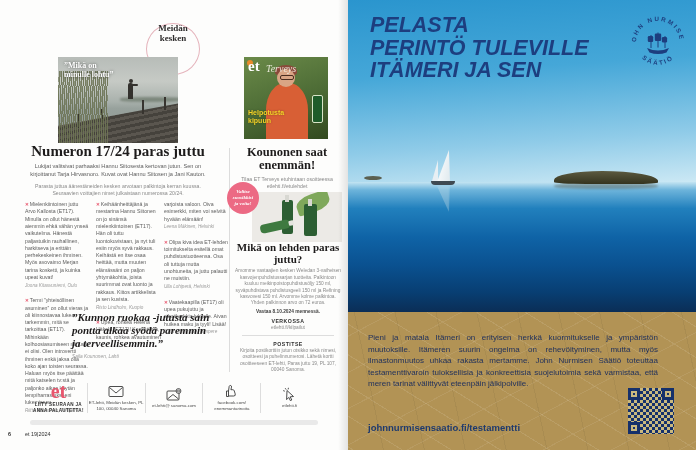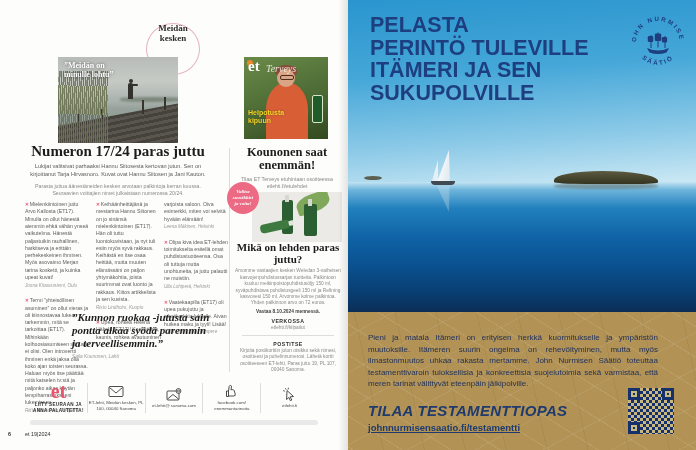--- a/index.html
+++ b/index.html
@@ -81,41 +81,41 @@
   .f-icon svg{display:block;}
   .graybar{position:absolute;left:30px;top:420px;width:288px;height:5px;background:#e9e9e9;border-radius:3px;}
   .pageline{position:absolute;left:8px;top:431px;font-size:5.4px;color:#2e2e2e;display:flex;gap:14px;}
   .pagenum{font-weight:bold;}
   
   .page-right{position:absolute;left:348px;top:0;width:348px;height:450px;overflow:hidden;}
   .ad-sky{position:absolute;left:0;top:0;width:348px;height:185px;
           background:linear-gradient(176deg,#2a95ce 0%,#45a7d8 38%,#8fcbe8 74%,#cfeaf5 100%);}
   .ad-sea{position:absolute;left:0;top:182px;width:348px;height:132px;
           background:linear-gradient(#c3e4f2 0%,#6db4db 6%,#2180bd 20%,#0f63a6 42%,#0a5190 63%,#083e72 84%,#0b2c53 100%);}
-  .ad-headline{position:absolute;left:22px;top:14px;font-weight:bold;font-size:21.5px;line-height:1.05;color:#1d3e7f;}
+  .ad-headline{position:absolute;left:22px;top:14px;font-weight:bold;font-style:italic;font-size:21.5px;line-height:1.05;color:#1d3e7f;}
   .ad-logo{position:absolute;left:279px;top:12px;width:62px;height:62px;}
   .island{position:absolute;left:206px;top:171px;width:104px;height:13px;background:linear-gradient(#5c5a40,#35341f);
           border-radius:60% 70% 30% 40% / 90% 100% 15% 20%;}
   .island-refl{position:absolute;left:206px;top:183px;width:104px;height:6px;background:#3c3b28;opacity:.35;border-radius:40%;filter:blur(1px);}
   .rock{position:absolute;left:16px;top:176px;width:18px;height:4px;background:#4c4a35;border-radius:50%;opacity:.85;}
   .sail{position:absolute;left:89px;top:150px;width:13px;height:32px;background:linear-gradient(100deg,#ffffff,#dfe9ee);
         clip-path:polygon(92% 0,100% 100%,0 100%);}
   .jib{position:absolute;left:84px;top:160px;width:6px;height:21px;background:#e8eff3;clip-path:polygon(100% 0,100% 100%,0 100%);}
   .hull{position:absolute;left:83px;top:181px;width:24px;height:4px;background:#3f4a52;border-radius:0 0 5px 5px;}
   .sail-refl{position:absolute;left:89px;top:186px;width:13px;height:26px;background:#d9e6ec;opacity:.30;filter:blur(1px);
              clip-path:polygon(92% 100%,100% 0,0 0);}
   .sea-caption{position:absolute;left:22px;top:262px;font-weight:bold;font-size:17px;line-height:1.28;color:#d9cc8e;}
   .ad-gold{position:absolute;left:0;top:312px;width:348px;height:166px;background:#b29355;}
   .ad-gold::before{content:"";position:absolute;inset:0;
       background:repeating-linear-gradient(32deg,rgba(255,255,255,.10) 0 1px,transparent 1px 26px),
                  repeating-linear-gradient(-28deg,rgba(255,255,255,.08) 0 1px,transparent 1px 32px),
                  repeating-linear-gradient(78deg,rgba(0,0,0,.05) 0 1px,transparent 1px 40px);}
   .gold-body{position:absolute;left:20px;top:20px;width:290px;font-size:8px;line-height:1.45;color:#1e2f5c;text-align:justify;}
   .gold-cta{position:absolute;left:20px;top:90px;font-weight:bold;font-style:italic;font-size:15px;color:#1e3a6e;letter-spacing:.3px;}
-  .gold-url{position:absolute;left:20px;top:110px;font-weight:bold;font-size:9.5px;color:#1e3a6e;text-decoration:underline;}
+  .gold-url{position:absolute;left:20px;top:110px;font-weight:bold;font-size:9.5px;color:#1e3a6e;}
   .qr{position:absolute;right:22px;top:76px;width:46px;height:46px;background:#c9b87f;
       background-image:conic-gradient(#15306b 25%,transparent 0 50%,#15306b 0 75%,transparent 0);
       background-size:6px 6px;}
   .finder{position:absolute;width:12px;height:12px;border:3px solid #15306b;background:#c9b87f;box-sizing:border-box;}
   .finder::after{content:"";position:absolute;left:2px;top:2px;width:2px;height:2px;background:#15306b;}
 </style>
 </head>
 <body>
 
 <div class="spread">
@@ -131,21 +131,21 @@
       <div class="ph-sky"></div>
       <div class="ph-shore"></div>
       <div class="ph-jetty"></div>
       <div class="ph-post" style="left:16%;top:66%;height:14px;"></div>
       <div class="ph-post" style="left:36%;top:60%;height:14px;"></div>
       <div class="ph-post" style="left:70%;top:50%;height:14px;"></div>
       <div class="ph-post" style="left:88%;top:46%;height:13px;"></div>
       <div class="ph-man"></div>
       <div class="ph-reeds"></div>
       <div class="ph-caption">
-        <div>”Meidän on</div>
+        <div>”Mikä on</div>
         <div>minulle lohtu”</div>
       </div>
     </div>
 
     <div class="headline">Numeron 17/24 paras juttu</div>
     <div class="intro1">Lukijat valitsivat parhaaksi Hannu Siitosesta kertovan jutun. Sen on kirjoittanut Tarja Hirvasnoro. Kuvat ovat Hannu Siitosen ja Jani Kauton.</div>
     <div class="intro2">Parasta juttua äänestäneiden kesken arvotaan palkintoja kerran kuussa. Seuraavien voittajien nimet julkaistaan numerossa 20/24.</div>
 
     <div class="col col1">
       <div class="letter">
@@ -297,21 +297,20 @@
     <div class="island"></div>
     <div class="sail-refl"></div>
     <div class="jib"></div>
     <div class="sail"></div>
     <div class="hull"></div>
 
     <div class="ad-headline">
       <div>PELASTA</div>
       <div>PERINTÖ TULEVILLE</div>
       <div>ITÄMERI JA SEN</div>
-      <div>SUKUPOLVILLE</div>
     </div>
 
     <div class="ad-logo">
       <svg width="62" height="62" viewBox="-31 -31 62 62">
         <defs>
           <path id="arcTop" d="M -22 0 A 22 22 0 0 1 22 0"></path>
           <path id="arcBottom" d="M -15.5 15.5 A 22 22 0 0 0 15.5 15.5"></path>
         </defs>
         <text fill="#1d3e7f" font-family="Liberation Sans, sans-serif" font-size="6.2" font-weight="bold" letter-spacing="2">
           <textPath href="#arcTop" startOffset="50%" text-anchor="middle">JOHN NURMISEN</textPath>
@@ -327,21 +326,20 @@
           <rect x="-10.2" y="-7" width="5.4" height="6" rx="1.2"></rect>
           <rect x="-3.2" y="-9.5" width="6.4" height="7.5" rx="1.2"></rect>
           <rect x="3.9" y="-6" width="5.2" height="5.5" rx="1.2"></rect>
         </g>
       </svg>
     </div>
 
 
     <div class="ad-gold">
       <div class="gold-body">Pieni ja matala Itämeri on erityisen herkkä kuormitukselle ja ympäristön muutoksille. Itämeren suurin ongelma on rehevöityminen, mutta myös ilmastonmuutos uhkaa rakasta mertamme. John Nurmisen Säätiö toteuttaa testamenttivaroin tuloksellisia ja konkreettisia suojelutoimia sekä varmistaa, että meren tarinat välittyvät eteenpäin jälkipolville.</div>
-      <div class="gold-cta">TILAA TESTAMENTTIOPAS</div>
       <div class="gold-url">johnnurmisensaatio.fi/testamentti</div>
       <div class="qr">
         <div class="finder" style="left:0;top:0;"></div>
         <div class="finder" style="right:0;top:0;"></div>
         <div class="finder" style="left:0;bottom:0;"></div>
       </div>
     </div>
   </div>
 
   <div class="fold"></div>

